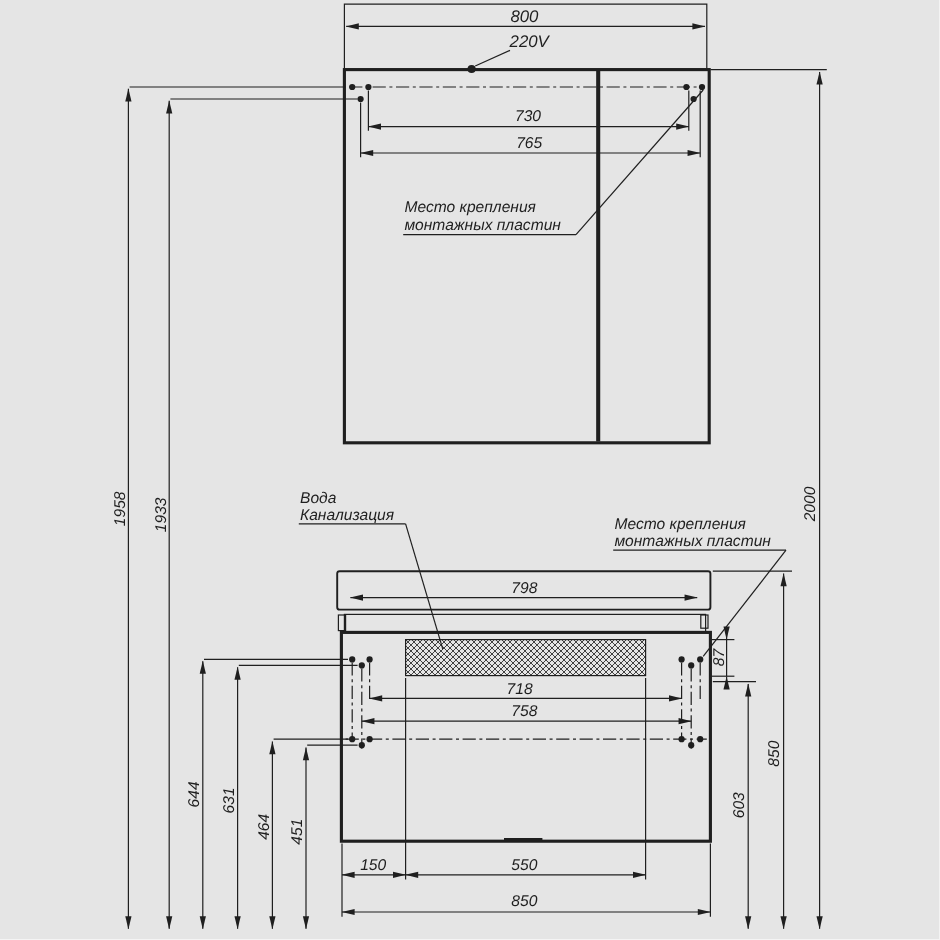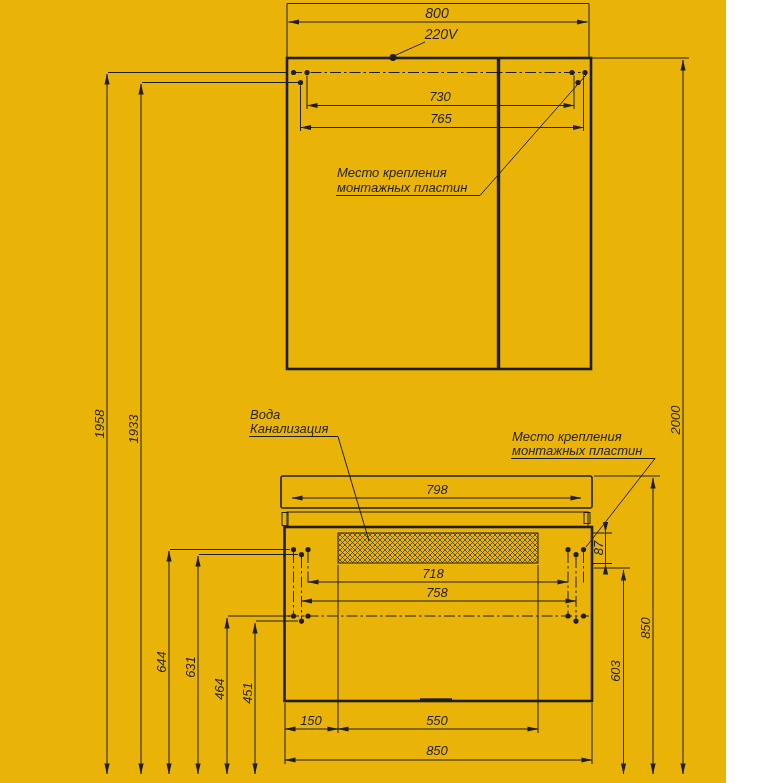--- a/index.html
+++ b/index.html
@@ -1,16 +1,16 @@
 <!DOCTYPE html>
 <html><head>
 <meta charset="utf-8">
 <style>
   html,body{margin:0;padding:0;background:#ffffff;}
-  .stage{position:relative;width:726px;height:783px;background:#eab308;overflow:hidden;}
+  .stage{position:relative;width:783px;height:783px;background:#e5e5e5;overflow:hidden;}
   svg{display:block;}
   text{font-family:"Liberation Sans",sans-serif;font-style:italic;font-size:13px;fill:#1f1f1f;}
   .t14{font-size:14px;}
   .thin{stroke:#1f1f1f;stroke-width:1;fill:none;}
   .med{stroke:#1f1f1f;stroke-width:1.6;fill:none;}
   .thick{stroke:#1f1f1f;stroke-width:2.6;fill:none;}
   .vthick{stroke:#1f1f1f;stroke-width:3.4;fill:none;}
   .dim{stroke:#1f1f1f;stroke-width:1;fill:none;marker-start:url(#ah-s);marker-end:url(#ah-e);}
   .dime{stroke:#1f1f1f;stroke-width:1;fill:none;marker-end:url(#ah-e);}
   .cl{stroke:#1f1f1f;stroke-width:1;fill:none;stroke-dasharray:11 3 2.5 3;}

